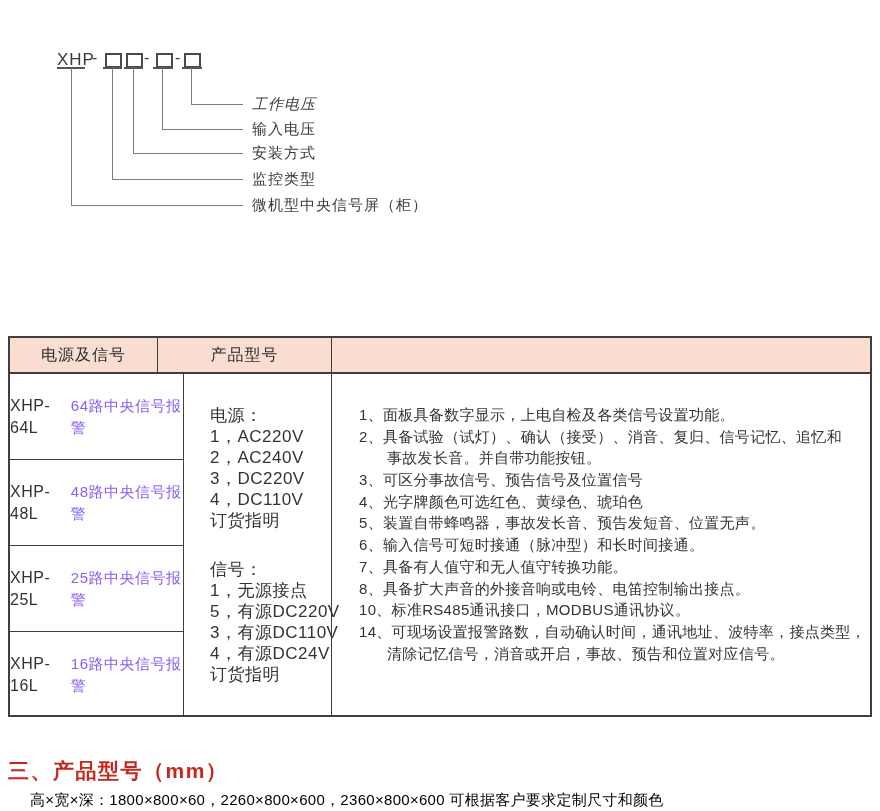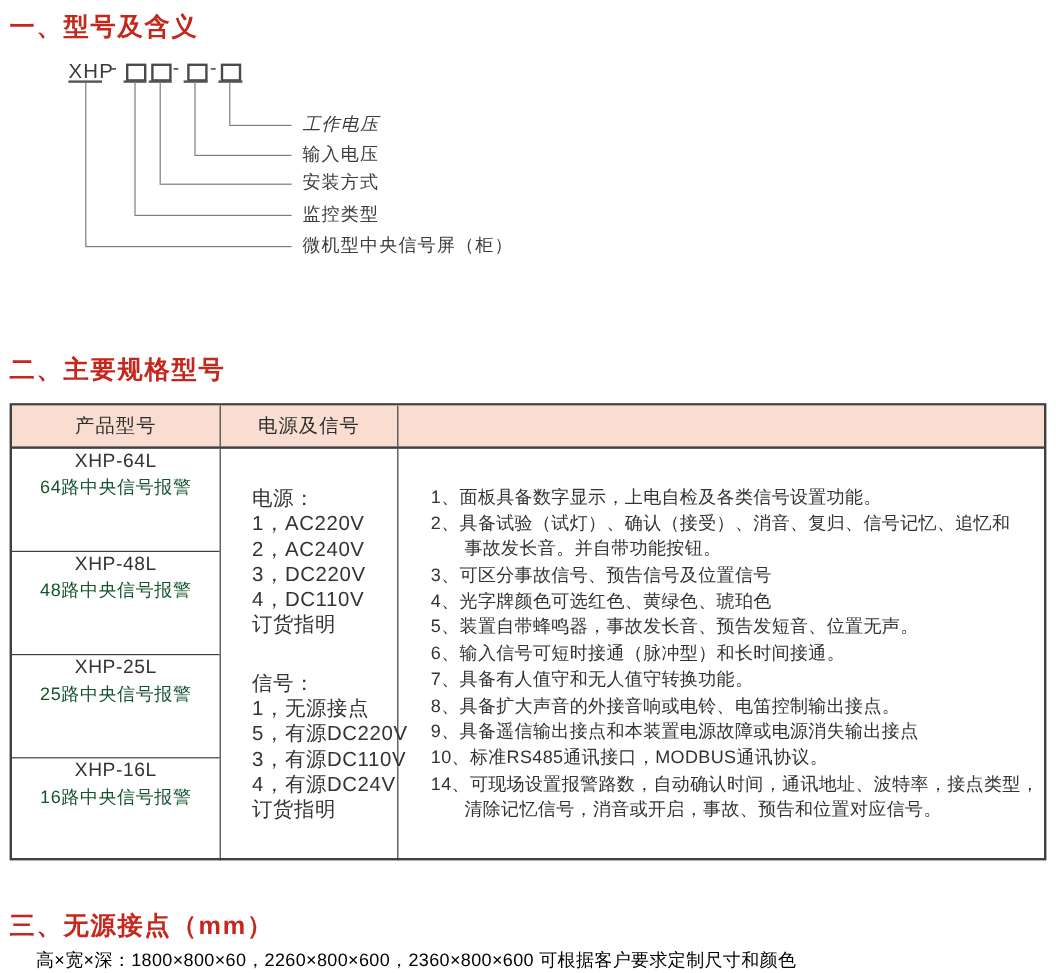--- a/index.html
+++ b/index.html
@@ -55,25 +55,25 @@
   .th-products { width:174px; border-right:1px solid #3f3f3f; }
   .th-power    { width:148px; border-right:1px solid #3f3f3f; }
   .th-features { flex:1; }
   .t-body { display:flex; height:343px; }
   .col-products {
     width:174px; border-right:1px solid #3f3f3f; box-sizing:border-box;
     display:flex; flex-direction:column;
   }
   .product-cell {
     flex:1; border-bottom:1px solid #3f3f3f; box-sizing:border-box;
-    display:flex; flex-direction:column; align-items:center; justify-content:flex-start;
+    display:flex; flex-direction:row; align-items:center; justify-content:space-between;
   }
   .product-cell:last-child { border-bottom:none; }
   .p-model { font-size:16px; line-height:22px; color:#333; letter-spacing:0.5px; }
-  .p-desc  { font-size:15px; line-height:22px; color:#14532d; letter-spacing:0.5px; }
+  .p-desc  { font-size:15px; line-height:22px; color:#8b5cf6; letter-spacing:0.5px; }
   .col-power {
     width:148px; border-right:1px solid #3f3f3f; box-sizing:border-box;
     padding:31px 0 0 26px; font-size:17px; color:#333;
   }
   .pw-line { height:21px; line-height:21px; white-space:nowrap; letter-spacing:0.5px; }
   .pw-gap  { height:28px; }
   .col-features {
     flex:1; box-sizing:border-box; padding:30px 0 0 27px;
     font-size:15px; color:#333;
   }
@@ -84,21 +84,20 @@
   .dims-text {
     position:absolute; left:30px; top:791px;
     font-size:15px; color:#000000; white-space:nowrap; letter-spacing:0.3px;
   }
 </style>
 </head>
 <body>
 
 <div class="page">
 
-  <h1 class="sec-title" id="title-1">一、型号及含义</h1>
 
   <div class="diagram">
     <span class="model-prefix">XHP</span>
 
     <span class="model-dash" style="left:92px;">-</span>
     <span class="model-box" style="left:105px;"></span>
     <span class="model-box" style="left:126px;"></span>
     <span class="model-dash" style="left:144px;">-</span>
     <span class="model-box" style="left:156px;"></span>
     <span class="model-dash" style="left:175px;">-</span>
@@ -122,26 +121,25 @@
     <span class="hline" style="top:179px; left:112px; width:131px;"></span>
     <span class="hline" style="top:205px; left:71px;  width:172px;"></span>
 
     <span class="dlabel" style="top:96px;font-style:italic;">工作电压</span>
     <span class="dlabel" style="top:121px;">输入电压</span>
     <span class="dlabel" style="top:145px;">安装方式</span>
     <span class="dlabel" style="top:171px;">监控类型</span>
     <span class="dlabel" style="top:197px;">微机型中央信号屏（柜）</span>
   </div>
 
-  <h1 class="sec-title" id="title-2">二、主要规格型号</h1>
 
   <div class="spec-table">
     <div class="t-header">
+      <div class="th th-power">电源及信号</div>
       <div class="th th-products">产品型号</div>
-      <div class="th th-power">电源及信号</div>
     </div>
     <div class="t-body">
 
       <div class="col-products">
         <div class="product-cell">
           <div class="p-model">XHP-64L</div>
           <div class="p-desc">64路中央信号报警</div>
         </div>
         <div class="product-cell">
           <div class="p-model">XHP-48L</div>
@@ -176,25 +174,24 @@
       <div class="col-features">
         <div class="ft-line">1、面板具备数字显示，上电自检及各类信号设置功能。</div>
         <div class="ft-line">2、具备试验（试灯）、确认（接受）、消音、复归、信号记忆、追忆和</div>
         <div class="ft-line ft-cont">事故发长音。并自带功能按钮。</div>
         <div class="ft-line">3、可区分事故信号、预告信号及位置信号</div>
         <div class="ft-line">4、光字牌颜色可选红色、黄绿色、琥珀色</div>
         <div class="ft-line">5、装置自带蜂鸣器，事故发长音、预告发短音、位置无声。</div>
         <div class="ft-line">6、输入信号可短时接通（脉冲型）和长时间接通。</div>
         <div class="ft-line">7、具备有人值守和无人值守转换功能。</div>
         <div class="ft-line">8、具备扩大声音的外接音响或电铃、电笛控制输出接点。</div>
-        <div class="ft-line">9、具备遥信输出接点和本装置电源故障或电源消失输出接点</div>
         <div class="ft-line">10、标准RS485通讯接口，MODBUS通讯协议。</div>
         <div class="ft-line">14、可现场设置报警路数，自动确认时间，通讯地址、波特率，接点类型，</div>
         <div class="ft-line ft-cont">清除记忆信号，消音或开启，事故、预告和位置对应信号。</div>
       </div>
 
     </div>
   </div>
 
-  <h1 class="sec-title" id="title-3">三、无源接点（mm）</h1>
+  <h1 class="sec-title" id="title-3">三、产品型号（mm）</h1>
   <div class="dims-text">高×宽×深：1800×800×60，2260×800×600，2360×800×600 可根据客户要求定制尺寸和颜色</div>
 
 </div>
 
 </body></html>

